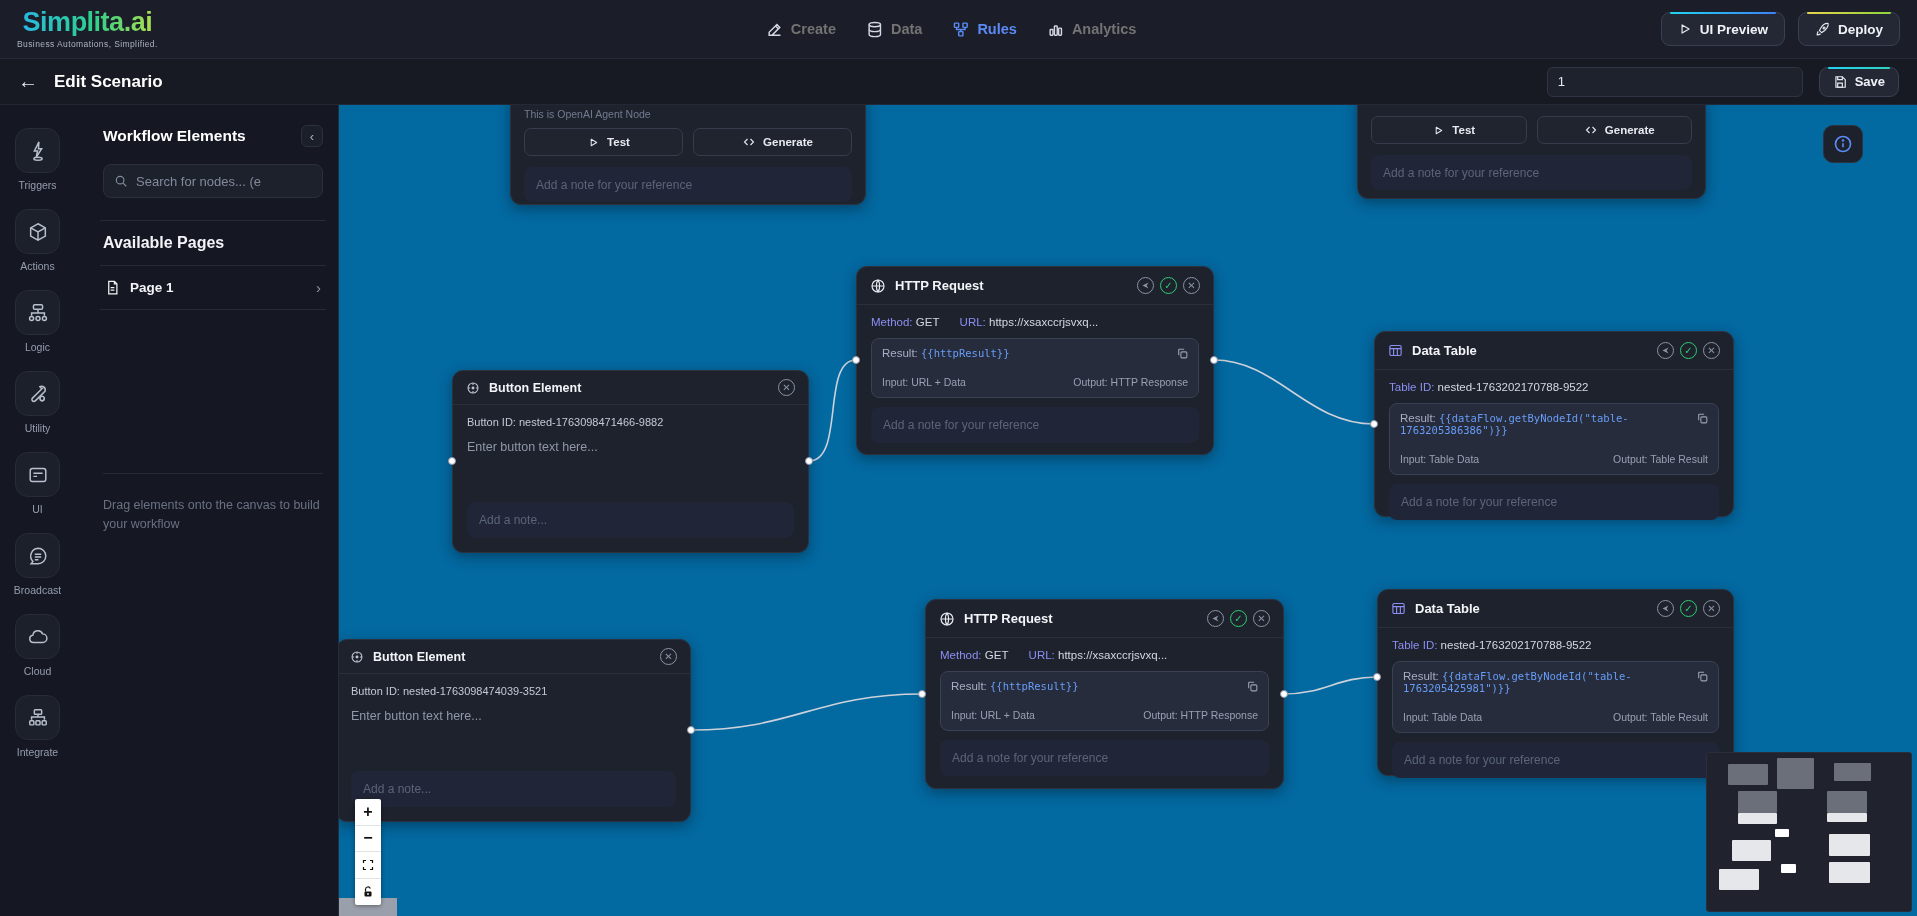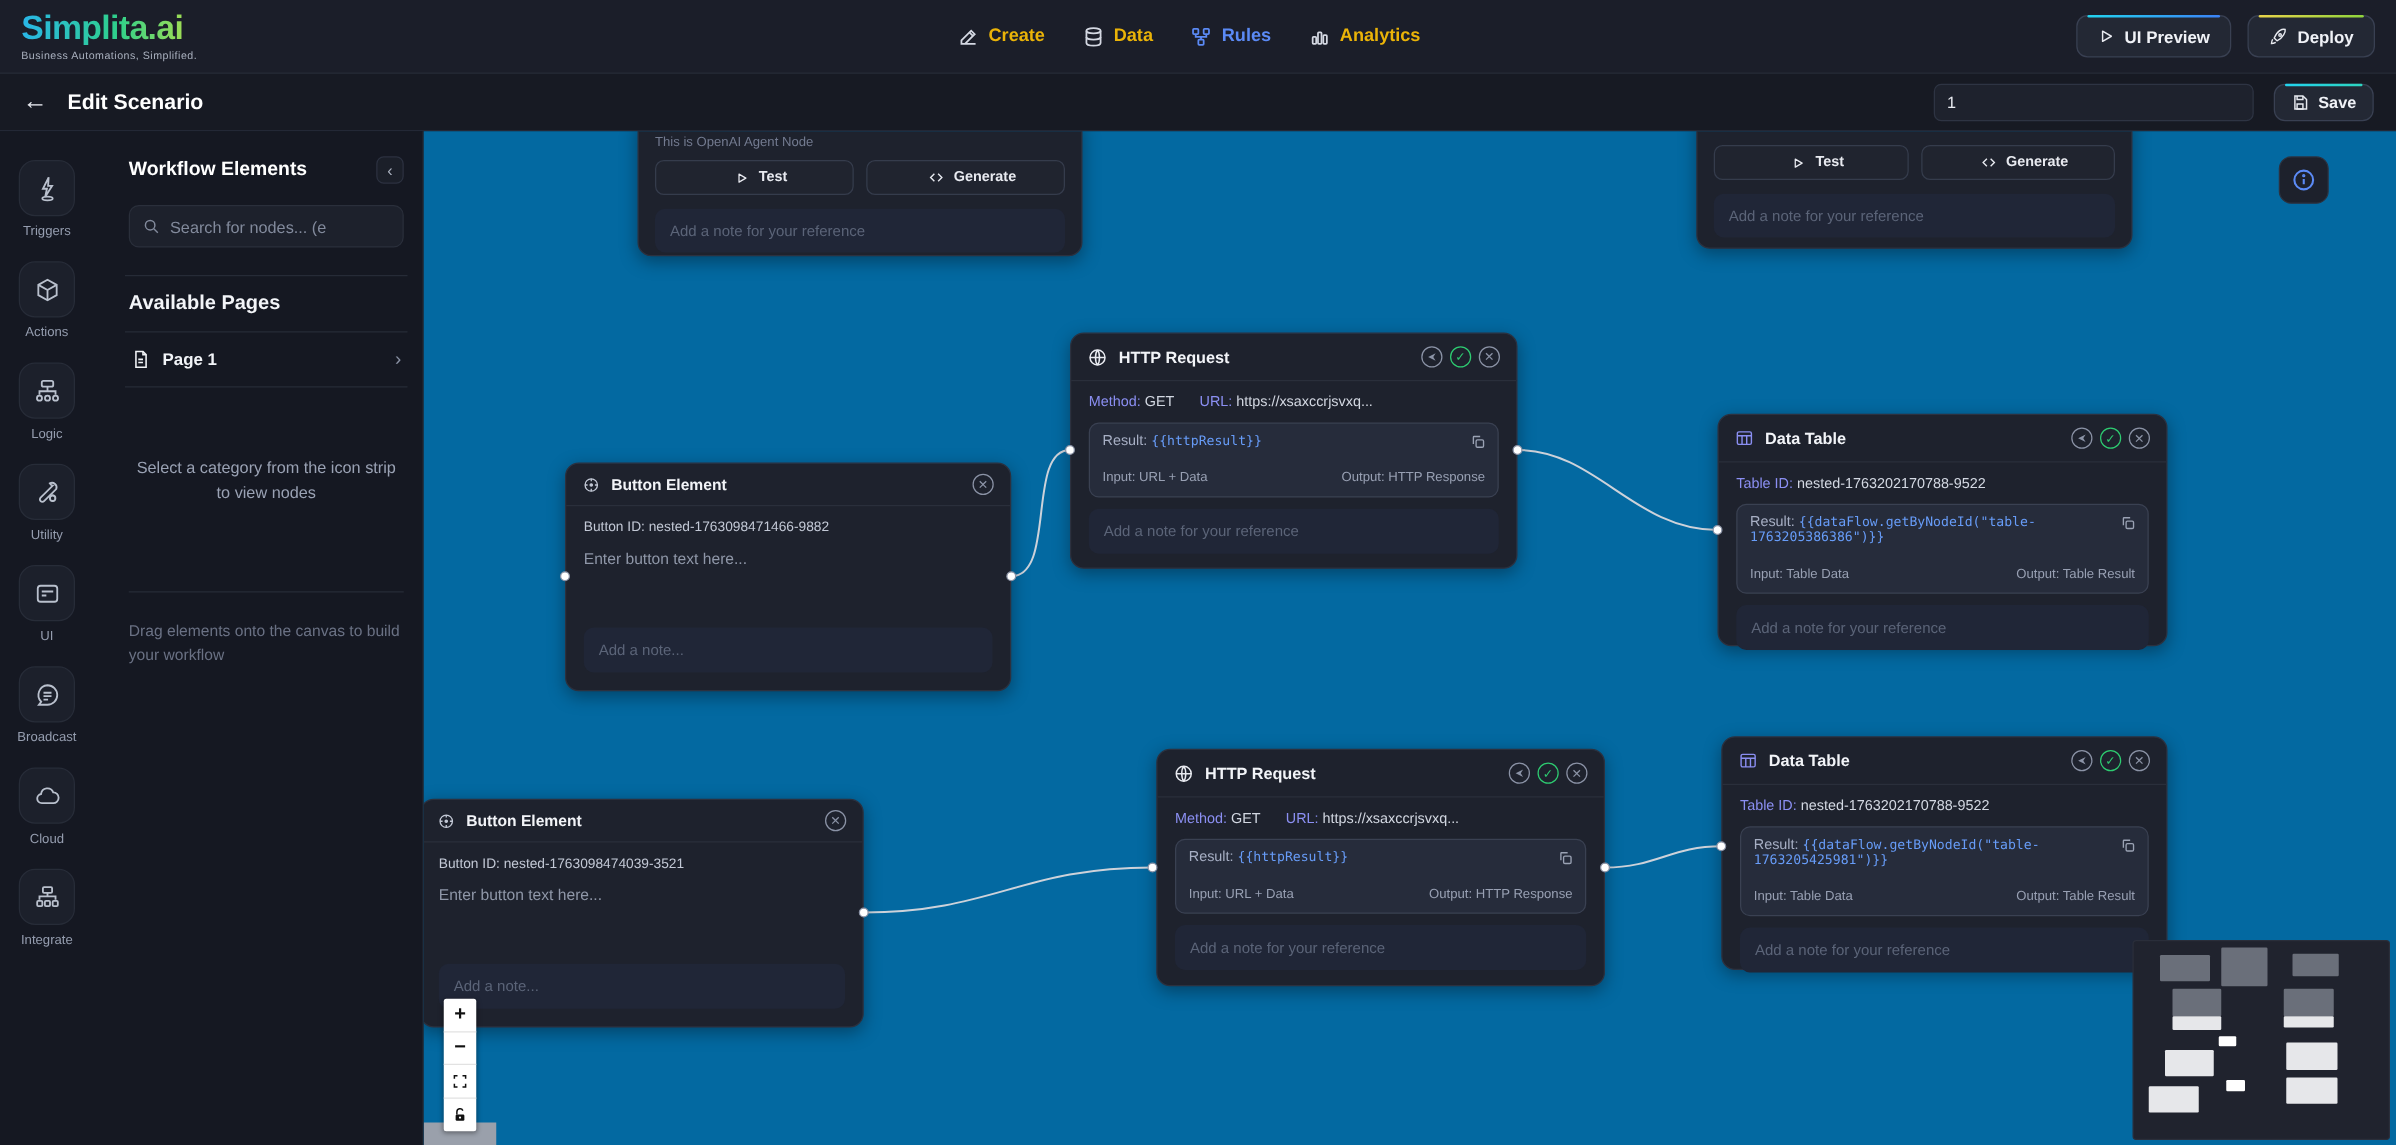--- a/index.html
+++ b/index.html
@@ -1,28 +1,28 @@
 <!DOCTYPE html>
 <html><head>
 <meta charset="utf-8">
 <style>
   * { margin:0; padding:0; box-sizing:border-box; }
   html,body { background:#10131a; }
   body { font-family:"Liberation Sans", sans-serif; }
   .app { position:relative; width:1917px; height:916px; background:#191c26; overflow:hidden; color:#e8eaf0; }
 
   
-  .navbar { position:relative; height:59px; background:#1b1e29; border-bottom:1px solid #262b37; display:flex; align-items:center; padding:17px 17px; }
+  .navbar { position:relative; height:59px; background:#1b1e29; border-bottom:1px solid #262b37; display:flex; align-items:center; padding:17px 17px;text-align:center; }
   .brand { display:flex; flex-direction:column; }
   .brand-name { font-size:27px; font-weight:bold; letter-spacing:-0.5px;
     background:linear-gradient(90deg,#29b6e8 0%,#2fd08a 55%,#b5e04a 100%);
     -webkit-background-clip:text; background-clip:text; color:transparent; line-height:1; }
   .brand-tag { font-size:8.5px; color:#aab1bf; letter-spacing:.4px; margin-top:3px; }
   .nav-center { position:absolute; left:50%; top:0; height:100%; transform:translateX(-52%); display:flex; align-items:center; gap:30px; }
-  .nav-item { display:flex; align-items:center; gap:8px; color:#eab308; font-size:14.5px; font-weight:bold; cursor:pointer; }
+  .nav-item { display:flex; align-items:center; gap:8px; color:#737373; font-size:14.5px; font-weight:bold; cursor:pointer; }
   .nav-item svg { stroke:#d4d8e2; }
   .nav-item.active { color:#5b8af5; }
   .nav-item.active svg { stroke:#5b8af5; }
   .top-actions { margin-left:auto; display:flex; gap:13px; }
   .pill-btn { position:relative; display:flex; align-items:center; gap:8px; height:34px; padding:0 16px;
     background:#232834; border:1px solid #394052; border-radius:9px; color:#f0f2f7; font-size:13.5px; font-weight:bold; cursor:pointer; }
   .pill-btn::before { content:""; position:absolute; top:-1px; left:8px; right:8px; height:2px; border-radius:2px; }
   .pill-btn.preview::before { background:linear-gradient(90deg,#22d3ee,#3b82f6); }
   .pill-btn.deploy::before  { background:linear-gradient(90deg,#e8d34a,#8fd43c); }
   .pill-btn.save::before    { background:linear-gradient(90deg,#22d3ee,#2dd4bf); }
@@ -334,21 +334,20 @@
           <span>
               <svg class="icon" width="15" height="15" viewBox="0 0 24 24" fill="none" stroke="#f2f4f8" stroke-width="2">
                 <path d="M6 2h9l4 4v16H6V2z"></path>
                 <path d="M15 2v4h4M9 12h6M9 16h6"></path>
               </svg>
             </span>
           <span class="page-row-label">Page 1</span>
           <span class="chev">›</span>
         </div>
         <div class="sb-divider"></div>
-        <div class="hint-select">Select a category from the icon strip to view nodes</div>
         <div class="hint-drag">Drag elements onto the canvas to build your workflow</div>
       </div>
     </div>
 
     <div class="canvas">
 
       <svg class="edges" width="1578" height="811" viewBox="0 0 1578 811">
         <path d="M470,356 C506,356 482,255 517,255" fill="none" stroke="#cdd2da" stroke-width="1.6"></path>
         <path d="M875,255 C938,255 968,319 1035,319" fill="none" stroke="#cdd2da" stroke-width="1.6"></path>
         <path d="M352,625 C455,625 478,589 583,589" fill="none" stroke="#cdd2da" stroke-width="1.6"></path>

